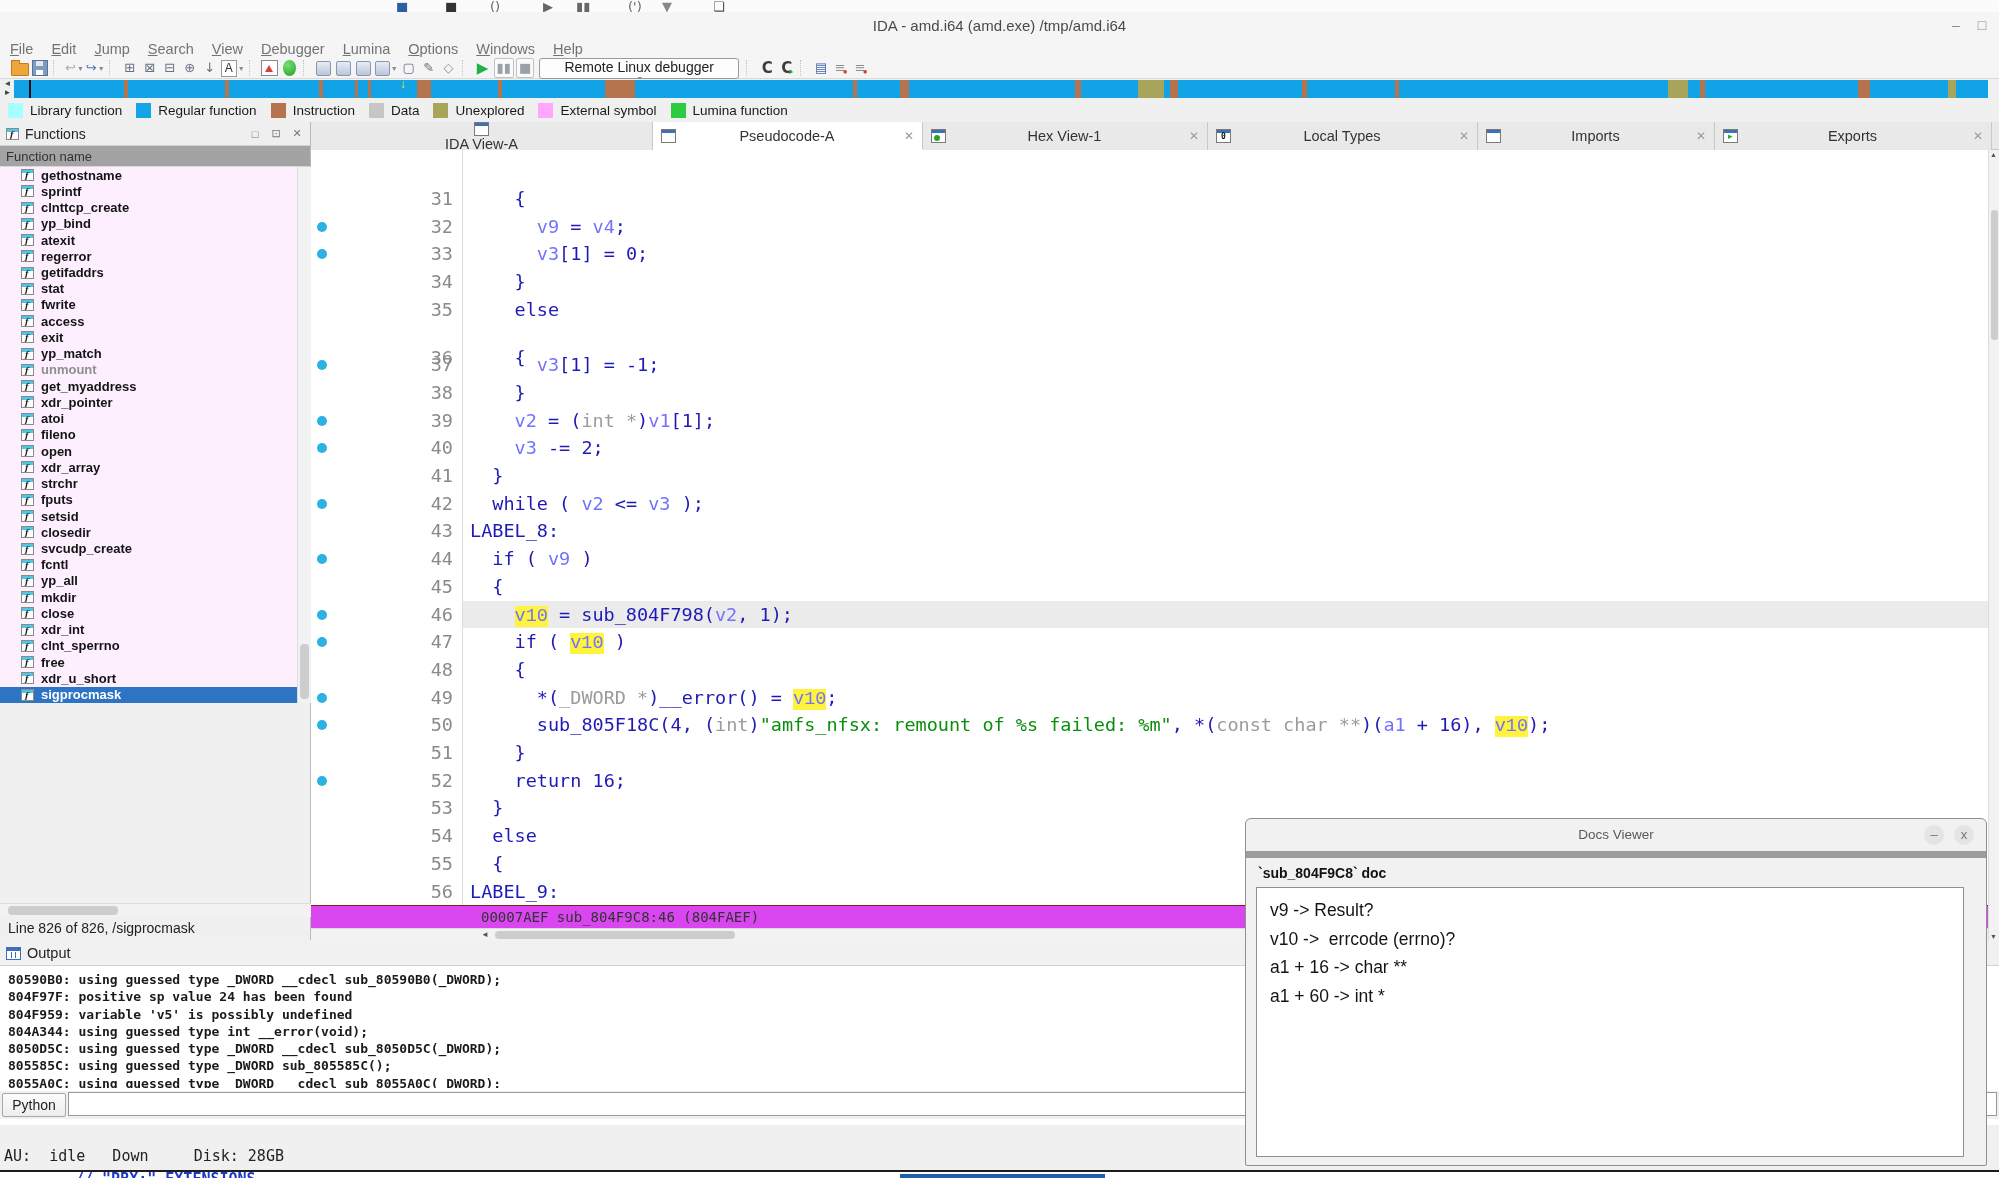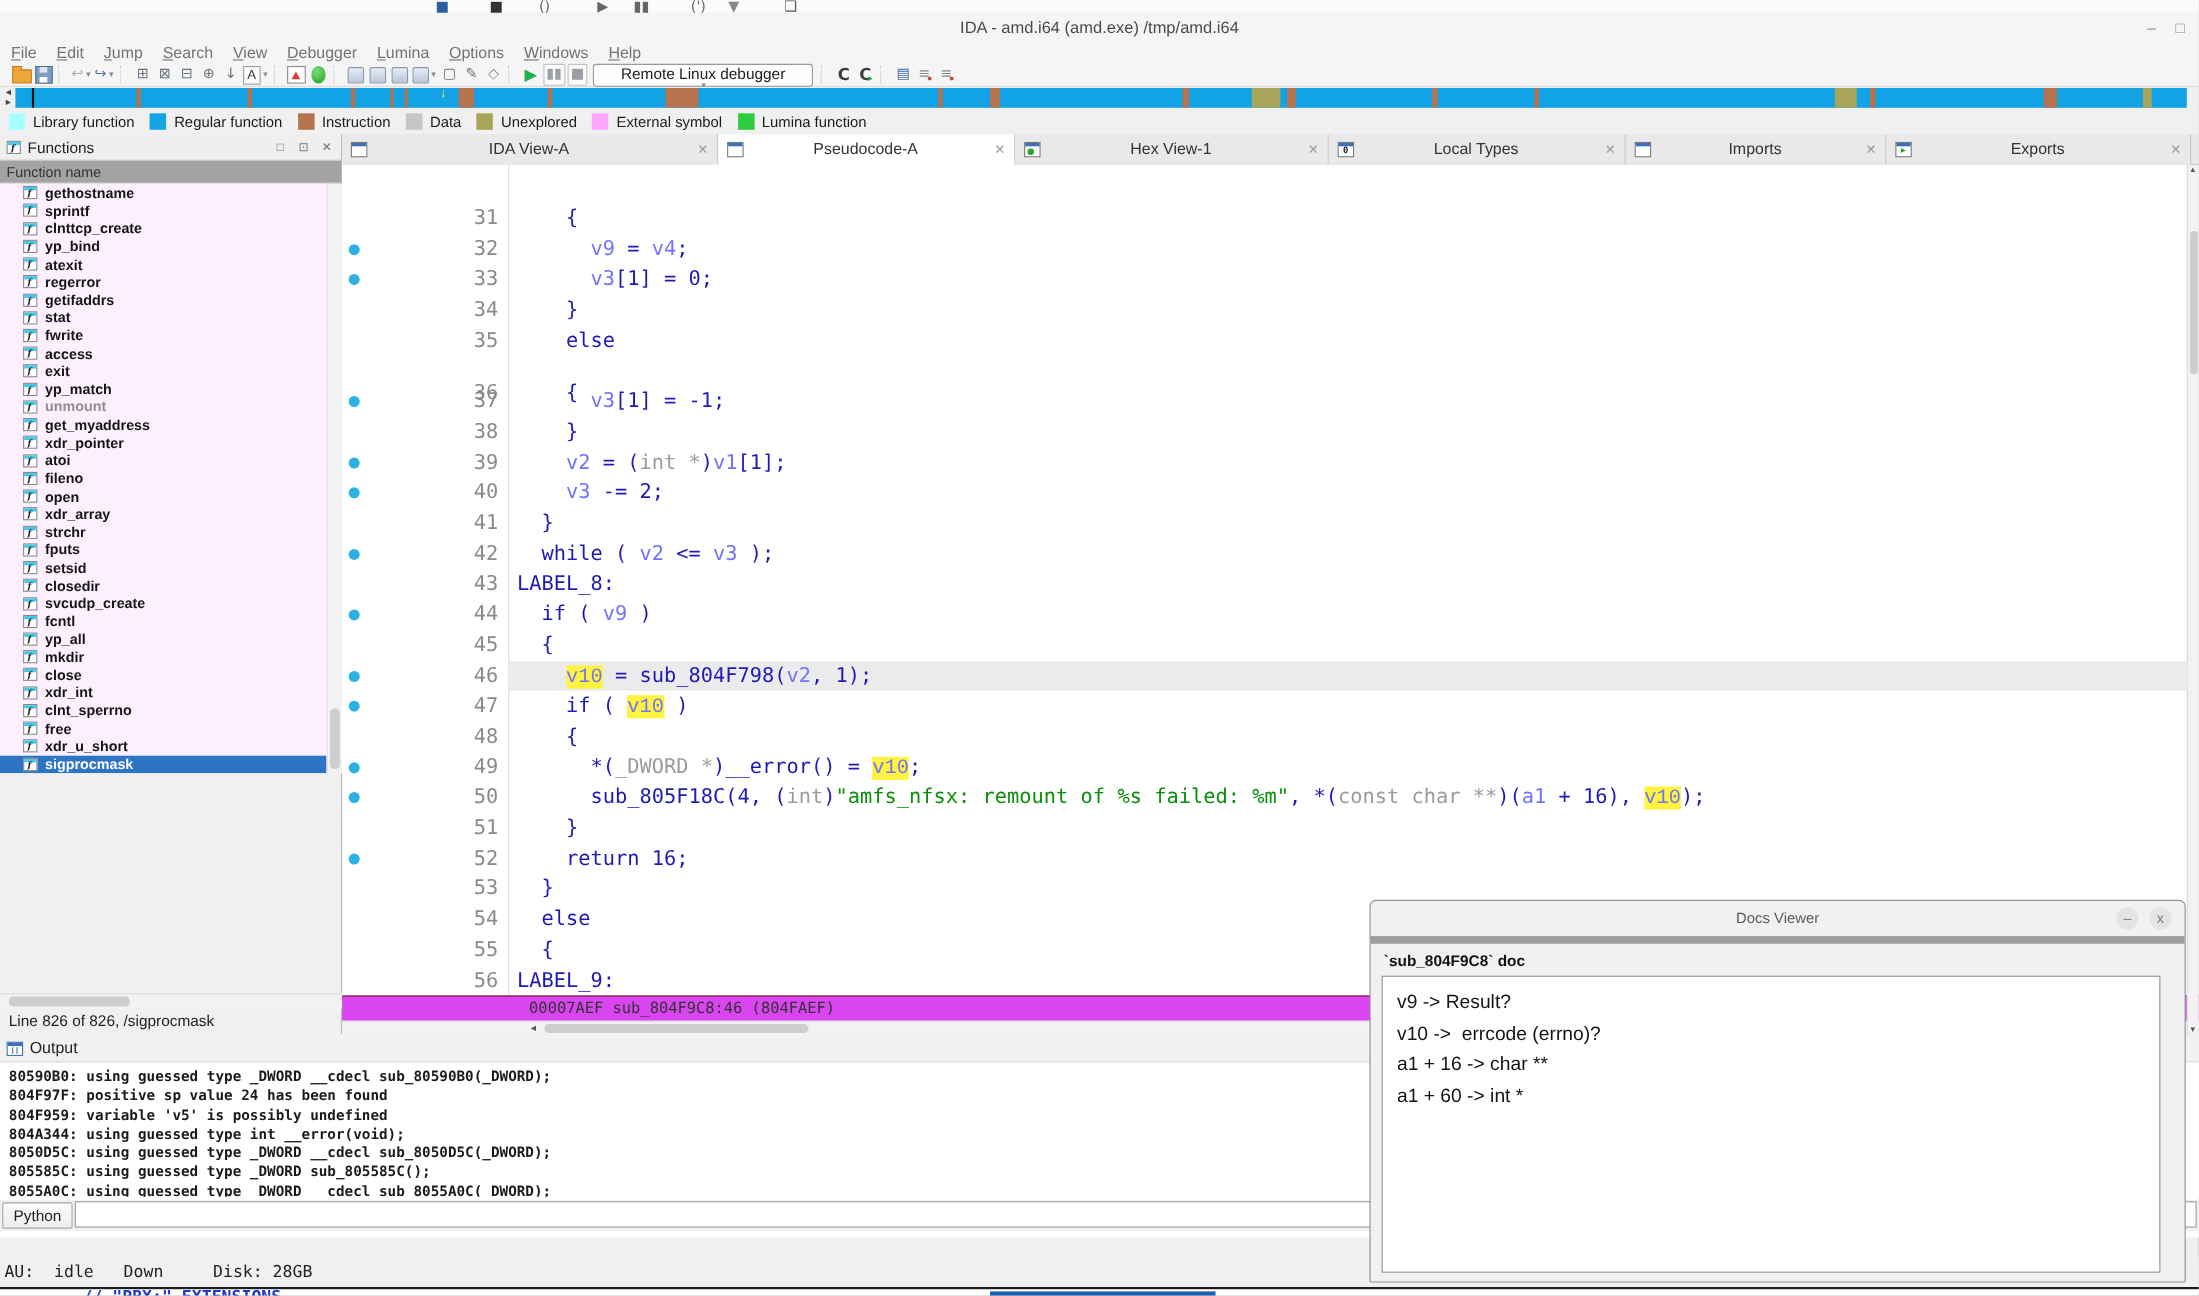--- a/index.html
+++ b/index.html
@@ -463,21 +463,21 @@
     <div id="fvscroll">
         <div id="fvthumb"></div>
       </div>
     <div id="fhscroll">
         <div id="fhthumb"></div>
       </div>
     <div id="ffooter">Line 826 of 826, /sigprocmask</div>
   </div>
 
   <div class="abs" id="tabbar">
-      <div class="tab" style="width: 342px;">
+      <div class="tab" style="width: 342px; flex-direction: column;">
         <span class="ticon view"></span>
         <span class="tlabel">IDA View-A</span>
         <span class="tclose">✕</span>
       </div>
       <div class="tab active" style="width: 270px;">
         <span class="ticon pseudo"></span>
         <span class="tlabel">Pseudocode-A</span>
         <span class="tclose">✕</span>
       </div>
       <div class="tab" style="width: 285px;">

